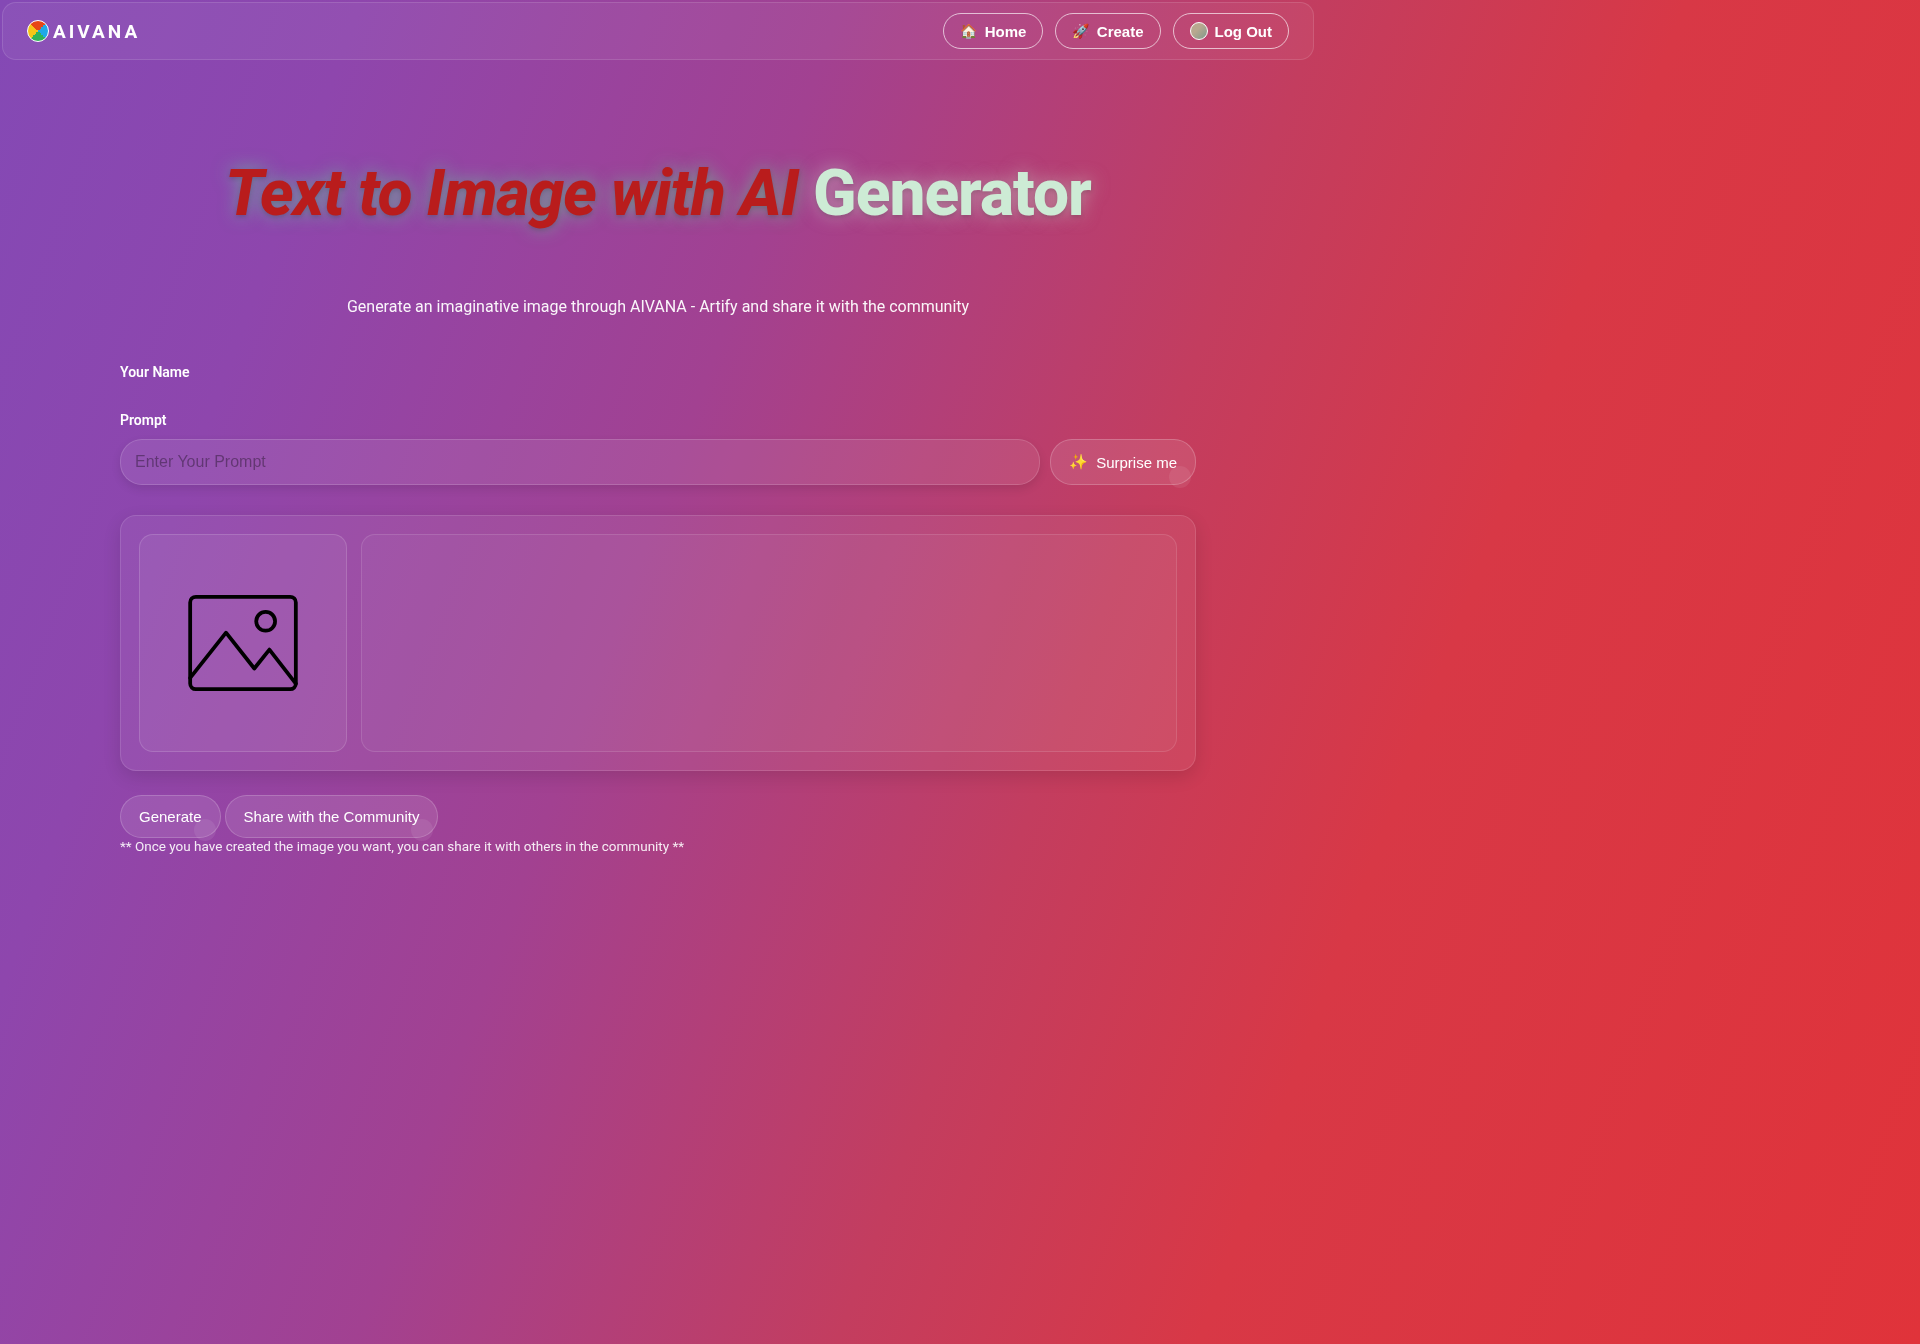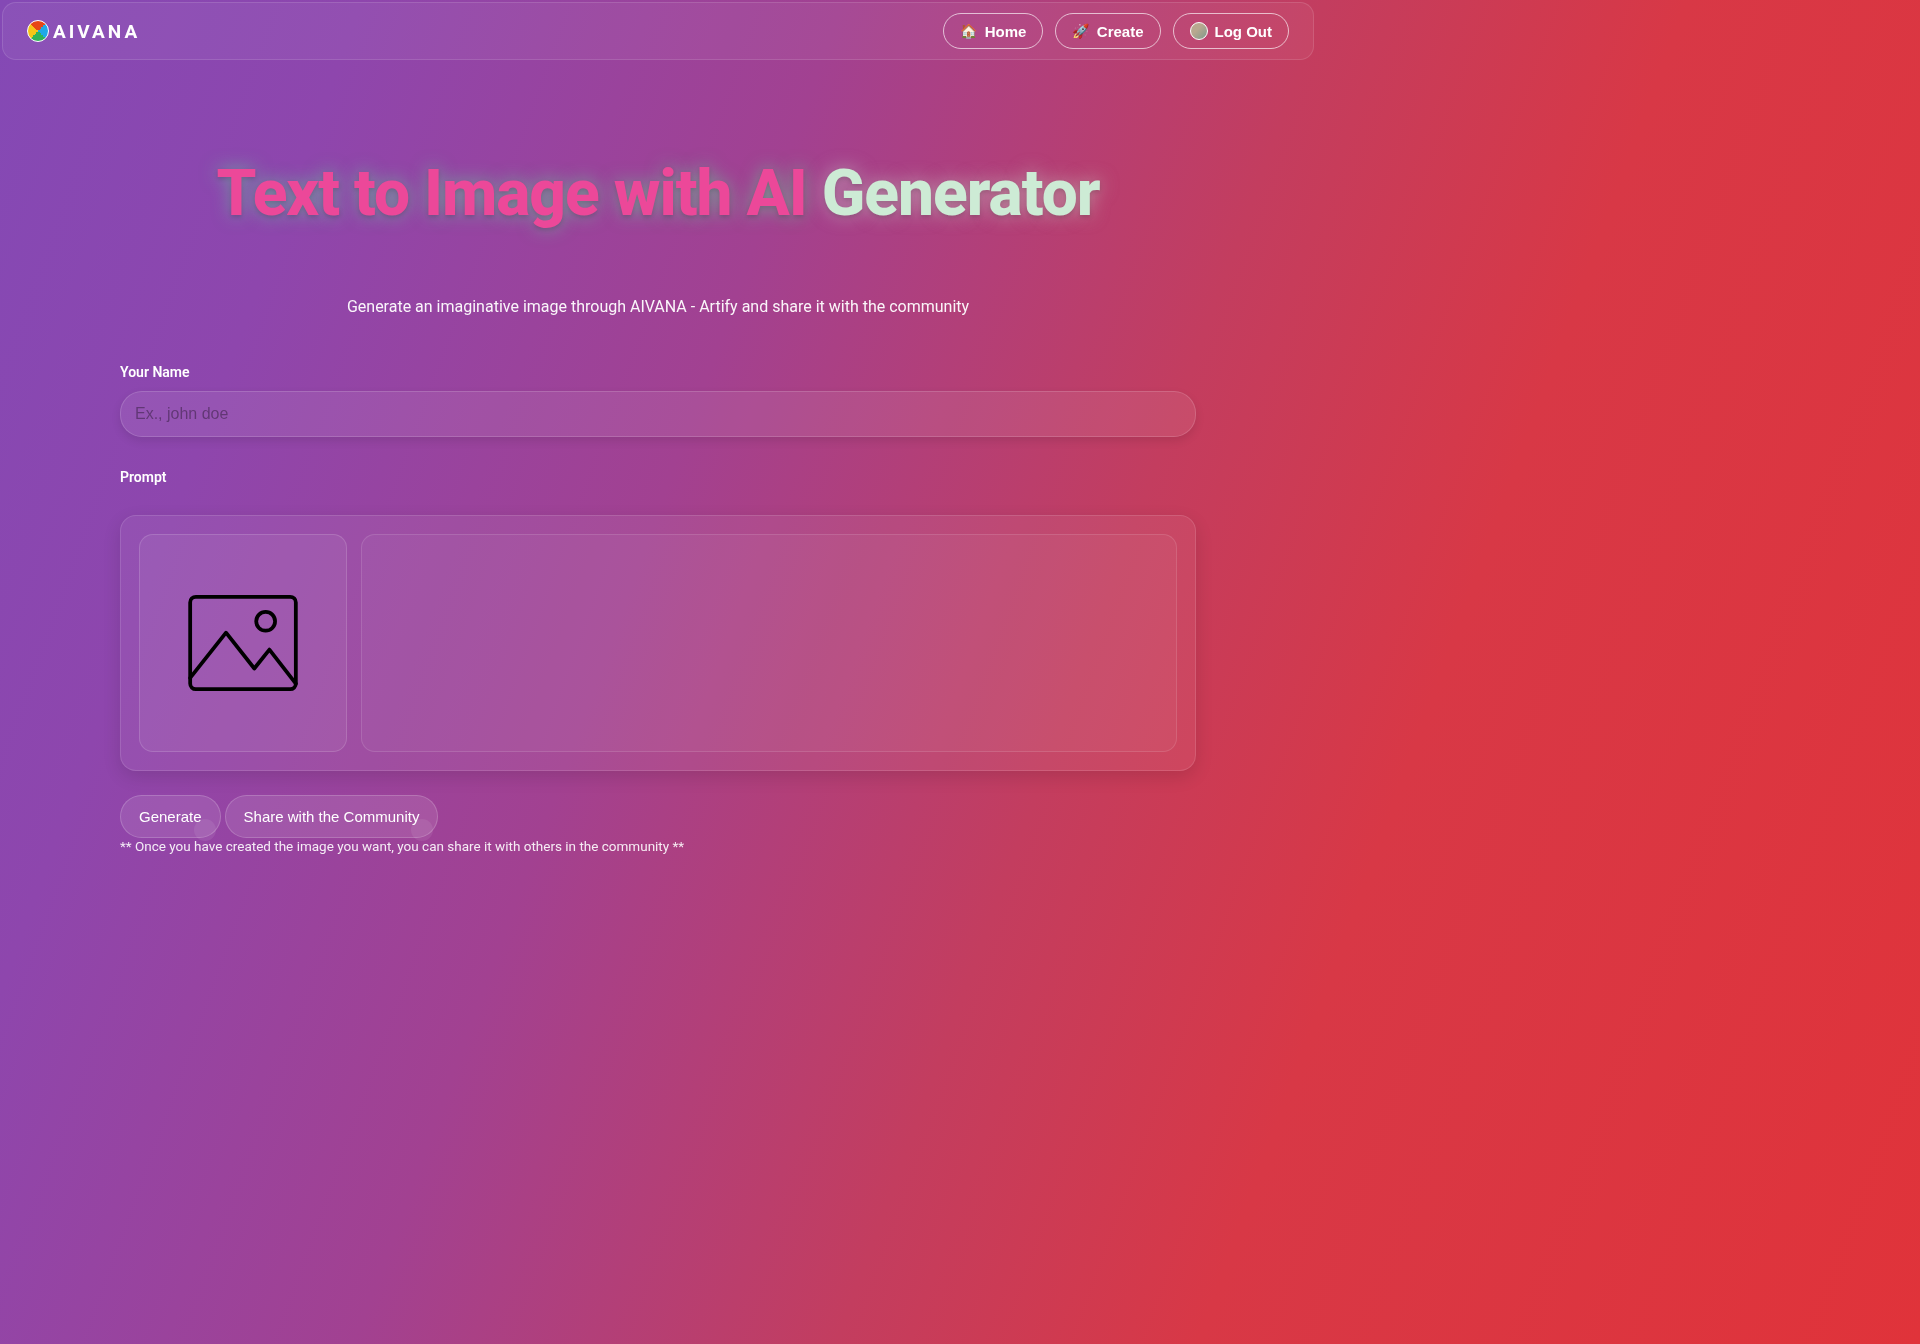--- a/index.html
+++ b/index.html
@@ -97,22 +97,23 @@
 
 .hero-subtitle {
   text-align: center;
   font-size: 16px;
   color: rgba(255, 255, 255, 0.95);
   margin-top: 66px;
   font-weight: 400;
 }
 
 .glow-green {
-  color: #ec4899;
+  color: #b91c1c;
   text-shadow: 0 0 18px rgba(90, 233, 149, 0.55), 0 2px 4px rgba(0,0,0,0.2);
+  font-style: italic;
 }
 
 .glow-pale {
   color: #cdebd5;
   text-shadow: 0 0 18px rgba(205, 235, 213, 0.5), 0 2px 4px rgba(0,0,0,0.2);
 }
 
 
 .form-group {
   margin-top: 48px;
@@ -267,25 +268,34 @@
 
   <h1 class="hero-title">
     <span class="glow-green">Text to Image with AI</span>
     <span class="glow-pale">Generator</span>
   </h1>
 
   <p class="hero-subtitle">Generate an imaginative image through AIVANA - Artify and share it with the community</p>
 
   <div class="form-group">
     <label class="form-label">Your Name</label>
-    <input class="form-input" type="text" placeholder="Ex., john doe" style="">
   </div>
 
   <div class="form-group second">
     <label class="form-label">Prompt</label>
+    <div class="prompt-row">
+      <div class="prompt-input-wrap">
+        <input class="form-input" type="text" placeholder="Enter Your Prompt" style="">
+      </div>
+      <button class="surprise-btn">
+        <span>✨</span>
+        <span>Surprise me</span>
+        <span class="btn-dot"></span>
+      </button>
+    </div>
   </div>
 
   <div class="image-panel">
     <div class="preview-box">
       <svg class="preview-icon" viewBox="0 0 120 106" fill="none" stroke="#000000" stroke-width="4">
         <rect x="4" y="4" width="112" height="98" rx="6"></rect>
         <circle cx="84" cy="30" r="10"></circle>
         <polyline points="4,90 42,42 72,80 88,60 116,96" stroke-linejoin="round" stroke-linecap="round"></polyline>
       </svg>
     </div>

